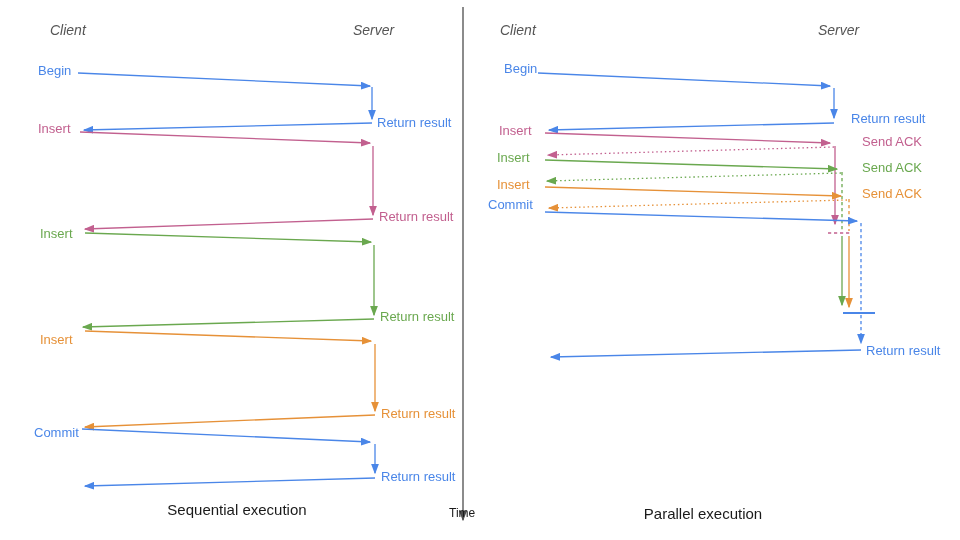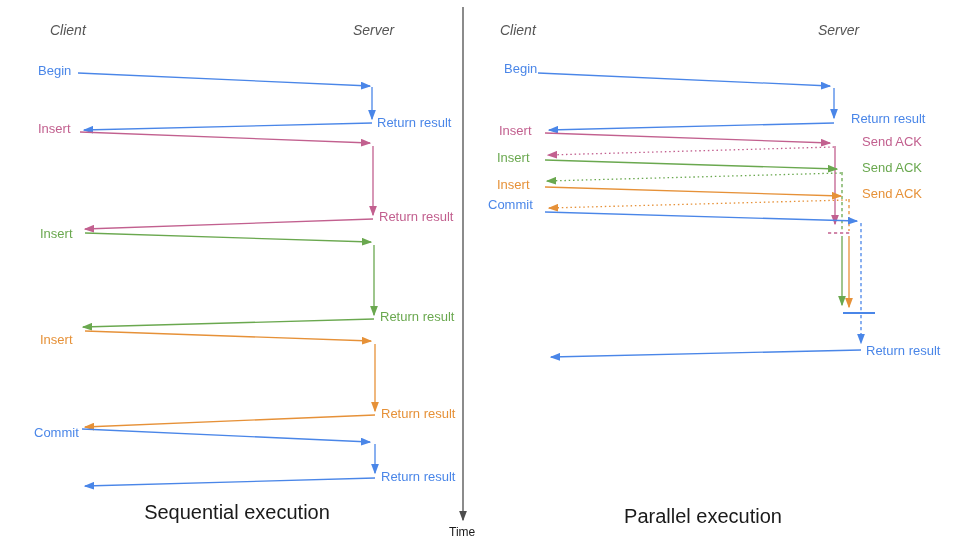--- a/index.html
+++ b/index.html
@@ -1,21 +1,21 @@
 <!DOCTYPE html>
 <html><head>
 <meta charset="utf-8">
 <style>
   html,body{margin:0;padding:0;background:#ffffff;}
   .stage{position:relative;width:960px;height:540px;background:#ffffff;overflow:hidden;
          font-family:"Liberation Sans",sans-serif;}
   .stage svg{position:absolute;left:0;top:0;}
   .lbl{position:absolute;font-size:13px;line-height:15px;white-space:nowrap;}
   .hdr{position:absolute;font-size:14px;font-style:italic;color:#555555;white-space:nowrap;}
-  .title{position:absolute;font-size:20px;color:#1a1a1a;transform:translateX(-50%);white-space:nowrap;}
+  .title{position:absolute;font-size:15px;color:#1a1a1a;transform:translateX(-50%);white-space:nowrap;}
   .time{position:absolute;font-size:12px;color:#1a1a1a;white-space:nowrap;}
   .c-blue{color:#4A86E8;text-align:right;} .c-pink{color:#C2608F;} .c-green{color:#6AA84F;} .c-orange{color:#E69138;}
   .s{fill:none;stroke-width:1.3px;}
   .s-blue{stroke:#4A86E8;} .s-pink{stroke:#C2608F;} .s-green{stroke:#6AA84F;} .s-orange{stroke:#E69138;}
   .s-dark{stroke:#4d4d4d;}
   .dot{stroke-dasharray:1.5 2.8;}
   .dash{stroke-dasharray:3.2 2.8;}
 </style>
 </head>
 <body>
@@ -126,14 +126,14 @@
   <span class="lbl c-green" style="left:862px;top:160px">Send ACK</span>
 
   <span class="lbl c-orange" style="left:497px;top:177px">Insert</span>
   <span class="lbl c-orange" style="left:862px;top:186px">Send ACK</span>
 
   <span class="lbl c-blue" style="left:488px;top:197px">Commit</span>
   <span class="lbl c-blue" style="left:866px;top:343px">Return result</span>
 
   <span class="title" style="left:703px;top:505px">Parallel execution</span>
 
-  <span class="time" style="left:449px;top:525px">Time</span>
+  <span class="time" style="left:449px;top:506px">Time</span>
 </div>
 
 </body></html>

